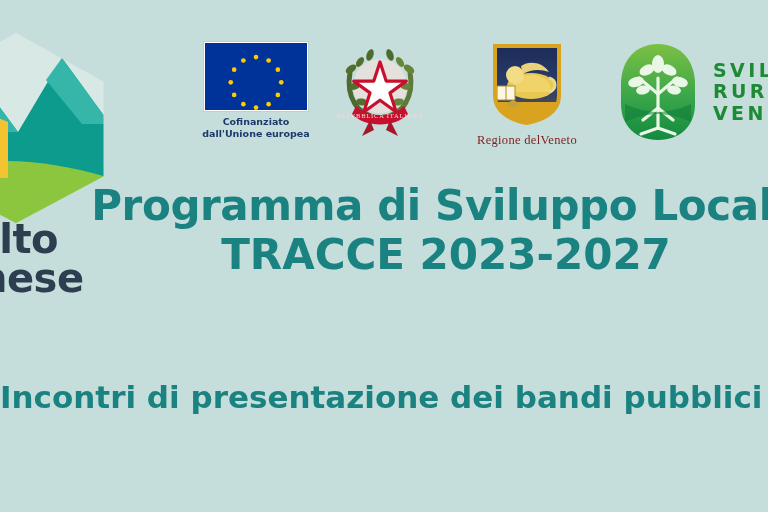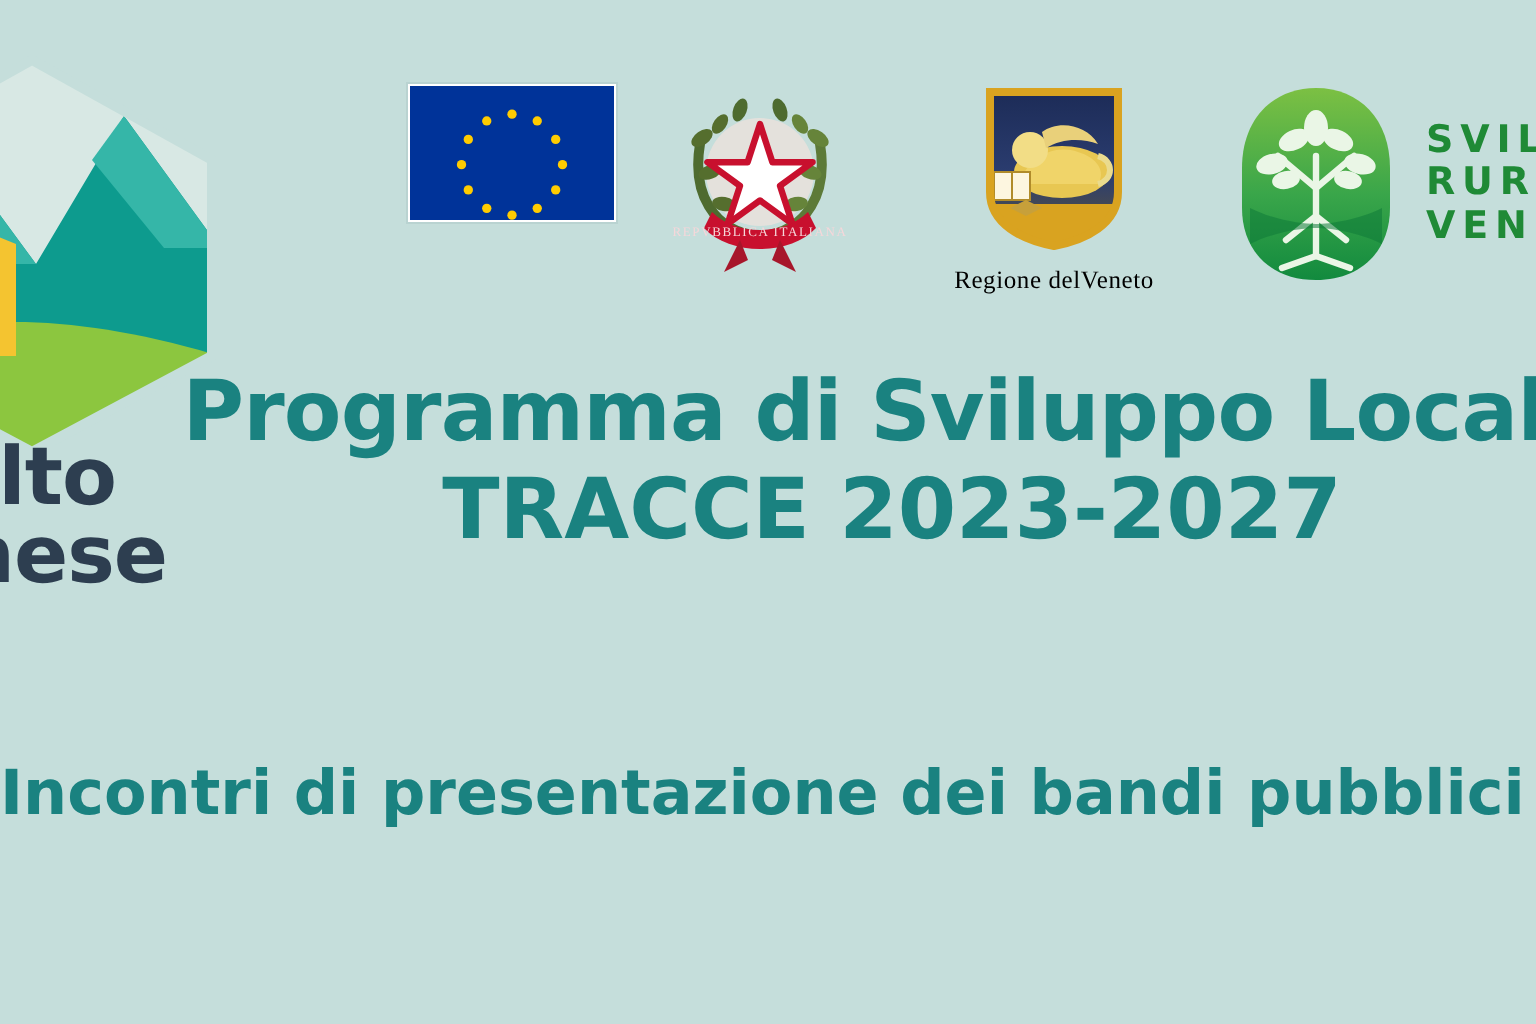--- a/index.html
+++ b/index.html
@@ -76,21 +76,21 @@
 
   
   .it { left: 330px; width: 100px; }
   .it-emblem { position: relative; width: 100px; height: 100px; margin: 0 auto; }
 
   
   .rv { left: 452px; width: 150px; text-align: center; }
   .rv-shield { width: 72px; height: 84px; margin: 0 auto; position: relative; }
   .rv-cap {
     margin-top: 3px;
-    color: #000000;
+    color: #7f1d1d;
     font-size: 12.5px;
     font-family: "Liberation Serif", serif;
     letter-spacing: 0.3px;
     white-space: nowrap;
   }
 
   
   .srv { left: 617px; width: 200px; }
   .srv-inner { display: flex; align-items: center; gap: 14px; }
   .srv-mark { width: 82px; height: 100px; flex: 0 0 auto; }
@@ -190,20 +190,24 @@
             <circle cx="74.5" cy="53.5" r="2.4"></circle>
             <circle cx="65" cy="63" r="2.4"></circle>
             <circle cx="52" cy="66.5" r="2.4"></circle>
             <circle cx="39" cy="63" r="2.4"></circle>
             <circle cx="29.5" cy="53.5" r="2.4"></circle>
             <circle cx="26" cy="40.5" r="2.4"></circle>
             <circle cx="29.5" cy="27.5" r="2.4"></circle>
             <circle cx="39" cy="18" r="2.4"></circle>
           </g>
         </svg>
+      </div>
+      <div class="eu-cap">
+        <div>Cofinanziato</div>
+        <div>dall'Unione europea</div>
       </div>
     </div>
 
     <div class="logo-box it">
       <svg class="it-emblem" viewBox="0 0 100 100">
         <circle cx="50" cy="44" r="27" fill="#e6e0dc" opacity="0.95"></circle>
         <g stroke="#4e6b2f" stroke-width="5" fill="none" stroke-linecap="round">
           <path d="M50 76 C26 74 16 54 20 30"></path>
         </g>
         <g stroke="#5d7a38" stroke-width="5" fill="none" stroke-linecap="round">

